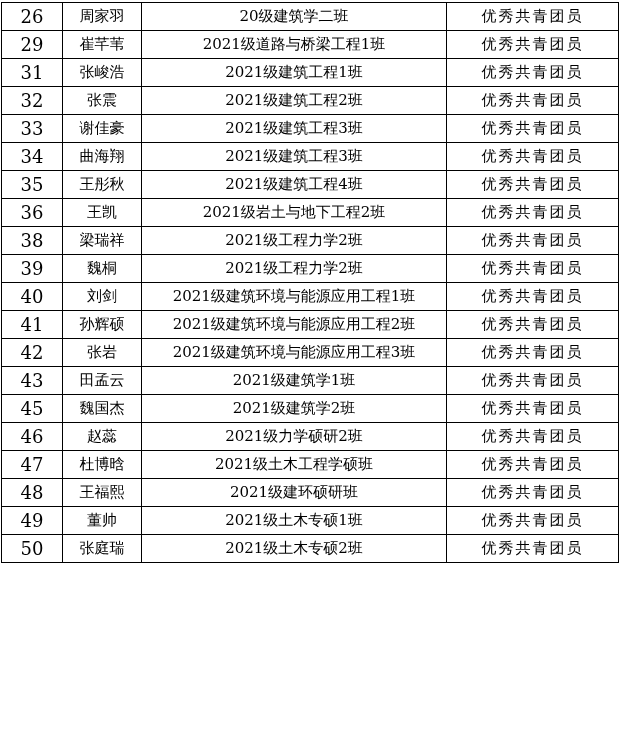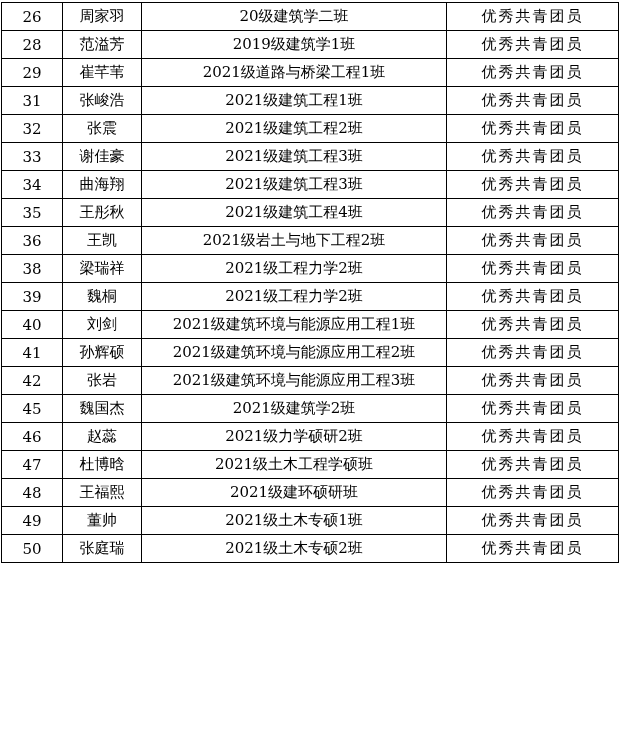--- a/index.html
+++ b/index.html
@@ -29,21 +29,21 @@
     padding: 0;
     text-align: center;
     vertical-align: middle;
     font-family: "DejaVu Serif", "Liberation Serif", serif;
     font-size: 15px;
     color: #000000;
     white-space: nowrap;
     overflow: hidden;
   }
   table.award-table td.col-index {
-    font-size: 15px;
+    font-size: 18px;
   }
   table.award-table td.col-award {
     letter-spacing: 2px;
   }
   
   table.award-table tr { height: 28px; }
   table.award-table tr:nth-child(21) { height: 36px; }
   table.award-table tr:nth-child(22) { height: 38px; }
   table.award-table tr:nth-child(23) { height: 38px; }
   table.award-table tr:nth-child(24) { height: 36px; }
@@ -58,26 +58,20 @@
       <col style="width:61px">
       <col style="width:79px">
       <col style="width:305px">
       <col style="width:172px">
     </colgroup>
     <tbody id="award-tbody">
         <tr>
           <td class="col-index">26</td>
           <td class="col-name">周家羽</td>
           <td class="col-class">20级建筑学二班</td>
-          <td class="col-award">优秀共青团员</td>
-        </tr>
-        <tr>
-          <td class="col-index">28</td>
-          <td class="col-name">范溢芳</td>
-          <td class="col-class">2019级建筑学1班</td>
           <td class="col-award">优秀共青团员</td>
         </tr>
         <tr>
           <td class="col-index">29</td>
           <td class="col-name">崔芊苇</td>
           <td class="col-class">2021级道路与桥梁工程1班</td>
           <td class="col-award">优秀共青团员</td>
         </tr>
         <tr>
           <td class="col-index">31</td>
@@ -139,20 +133,26 @@
           <td class="col-class">2021级建筑环境与能源应用工程2班</td>
           <td class="col-award">优秀共青团员</td>
         </tr>
         <tr>
           <td class="col-index">42</td>
           <td class="col-name">张岩</td>
           <td class="col-class">2021级建筑环境与能源应用工程3班</td>
           <td class="col-award">优秀共青团员</td>
         </tr>
         <tr>
+          <td class="col-index">43</td>
+          <td class="col-name">田孟云</td>
+          <td class="col-class">2021级建筑学1班</td>
+          <td class="col-award">优秀共青团员</td>
+        </tr>
+        <tr>
           <td class="col-index">45</td>
           <td class="col-name">魏国杰</td>
           <td class="col-class">2021级建筑学2班</td>
           <td class="col-award">优秀共青团员</td>
         </tr>
         <tr>
           <td class="col-index">46</td>
           <td class="col-name">赵蕊</td>
           <td class="col-class">2021级力学硕研2班</td>
           <td class="col-award">优秀共青团员</td>

